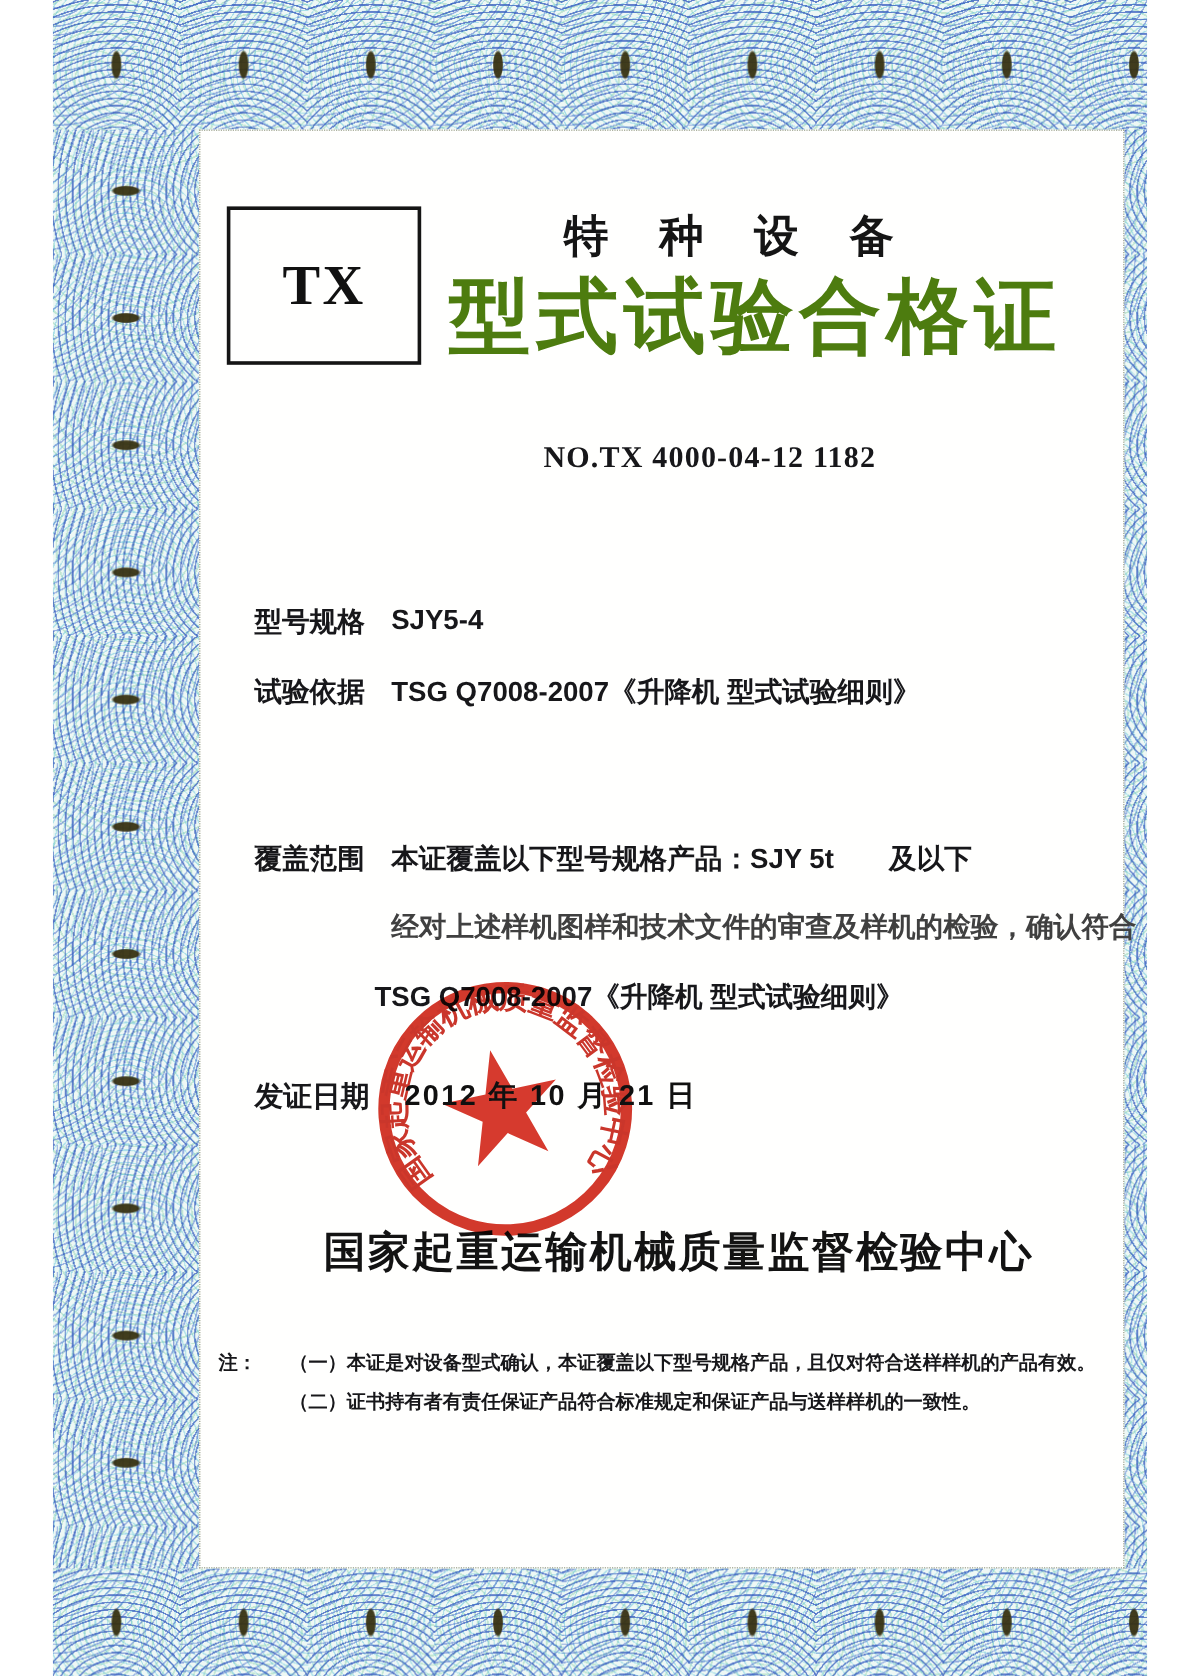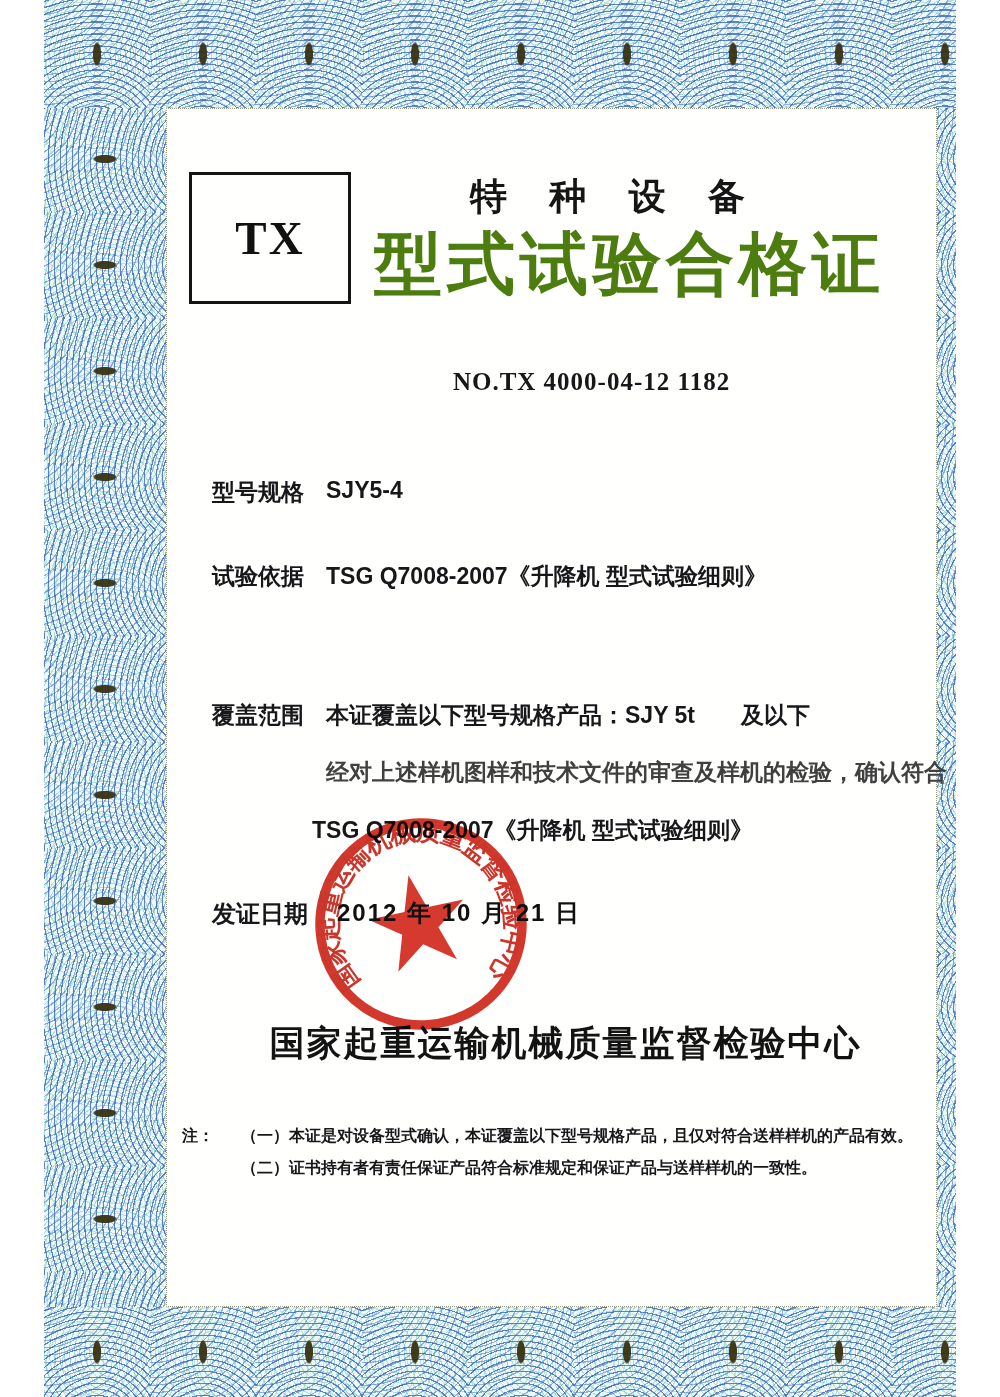--- a/index.html
+++ b/index.html
@@ -67,21 +67,21 @@
   }
   .cert-no{
     left:122px;top:334px;width:771px;text-align:center;
     padding-left:80px;box-sizing:border-box;
     font-family:"Liberation Serif","DejaVu Serif",serif;
     font-size:25px;font-weight:bold;color:#17171a;letter-spacing:1px;margin-top:34px;
   }
   
   .frow{left:168px;display:flex;white-space:nowrap;color:#17171a;font-size:23px;font-weight:bold;}
   .frow .lbl{width:114px;flex:0 0 114px;}
-  .r0{top:388px;} .r1{top:446px;} .r2{top:477px;} .r3{top:561px;justify-content:space-between;} .r4{top:618px;} .r5{top:700px;}
+  .r0{top:388px;} .r1{top:446px;} .r2{top:503px;} .r3{top:561px;justify-content:space-between;} .r4{top:618px;} .r5{top:700px;}
   .cov2{left:282px;top:757px;font-size:23px;font-weight:bold;color:#404040;white-space:nowrap;}
   .cov3{left:268px;top:815px;font-size:23px;font-weight:bold;color:#17171a;white-space:nowrap;}
   .date-lbl{left:168px;top:898px;font-size:24px;font-weight:bold;color:#17171a;}
   .date-val{left:293px;top:897px;font-size:24px;font-weight:bold;color:#101010;letter-spacing:2px;z-index:6;white-space:nowrap;}
   
   .seal{
     left:262px;top:809px;width:230px;height:230px;z-index:5;
     opacity:.93;transform:rotate(-4deg);
     mix-blend-mode:multiply;
   }

